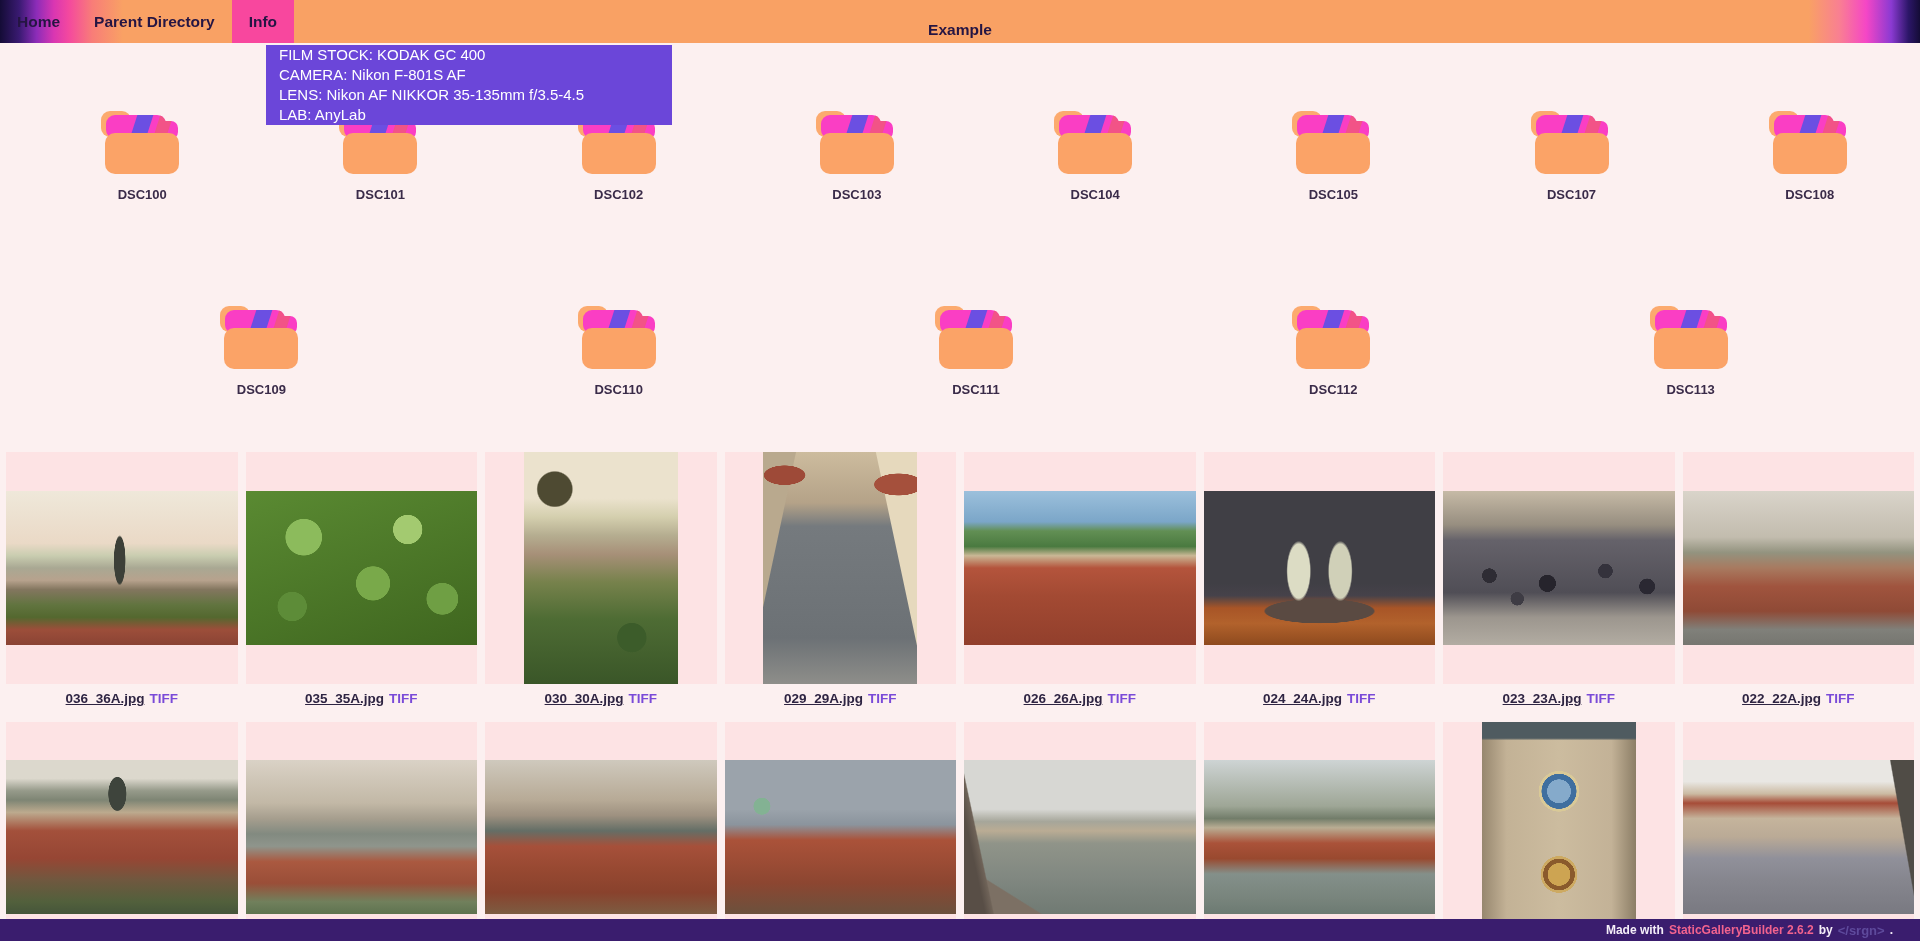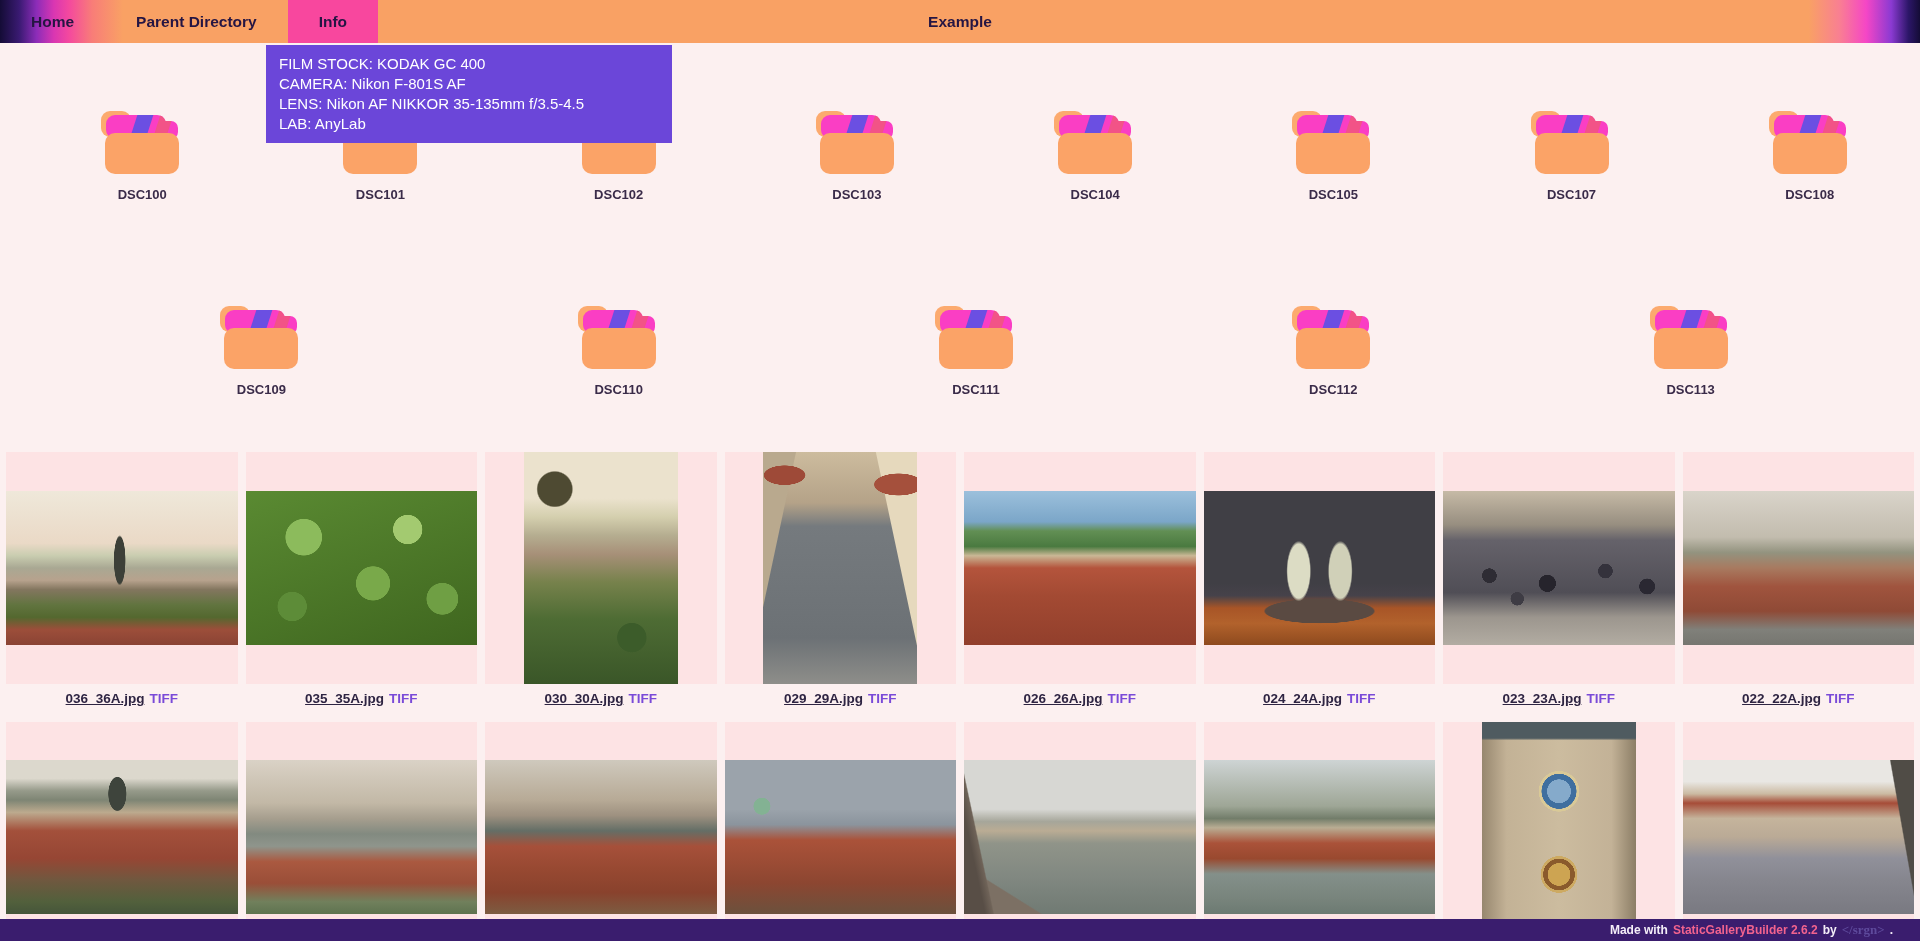--- a/index.html
+++ b/index.html
@@ -14,35 +14,35 @@
   .nav {
     position:relative; height:43px; width:100%;
     background:linear-gradient(90deg,
       #140c36 0%, #3a1a72 1%, #8c2cb8 1.9%, #d936b2 2.8%, #f4499e 3.6%,
       #f87d78 4.8%, #f9a164 6.4%,
       #f9a164 94.2%, #f97f92 95.8%, #f546c6 97.2%, #8b3ad2 98.5%,
       #2c1668 99.4%, #140c36 100%);
     display:flex; align-items:stretch;
   }
   .nav a {
-    display:flex; align-items:center; padding:0 31px;
+    display:flex; align-items:center; padding:0 17px;
     font-size:15.5px; font-weight:bold; color:#251543; text-decoration:none;
   }
   .nav a.active { background:#f8479e; }
   .nav-title {
-    position:absolute; left:50%; top:0; height:43px; transform:translateX(-50%);
+    position:absolute; left:50%; top:8px; height:43px; transform:translateX(-50%);
     display:flex; align-items:center;
     font-size:15.5px; font-weight:bold; color:#251543;
   }
 
   
   .tooltip {
     position:absolute; left:266px; top:45px; width:406px; z-index:50;
     background:#6b46d9; color:#ffffff;
-    padding:9px 13px; font-size:15px; line-height:20px;
+    padding:0 13px; font-size:15px; line-height:20px;
   }
 
   
   .folders {
     display:flex; flex-wrap:wrap; justify-content:space-evenly;
     padding-top:62px; row-gap:95px;
   }
   .folder {
     width:192px; height:100px;
     display:flex; flex-direction:column; align-items:center;
@@ -135,21 +135,21 @@
   
   .footer {
     position:fixed; left:0; bottom:0; width:100%; height:22px; z-index:100;
     background:#3a1d6e;
     display:flex; align-items:center; justify-content:flex-end;
     gap:5px; padding-right:27px;
     font-size:12px; font-weight:bold; color:#f4eef8;margin-top:9px;
   }
   .footer a.blink { color:#f2638e; text-decoration:none; }
   .footer a.srgn {
-    font-family:Liberation Serif, serif; font-size:13px;
+    font-family:Liberation Sans, sans-serif; font-size:13px;
     color:#5e4a9c; text-decoration:none;
   }
 </style>
 </head>
 <body>
 
 <svg width="0" height="0" style="position:absolute" aria-hidden="true">
   <defs>
     <clipPath id="flapClip">
       <rect x="8" y="10" width="60" height="24" rx="9"></rect>

